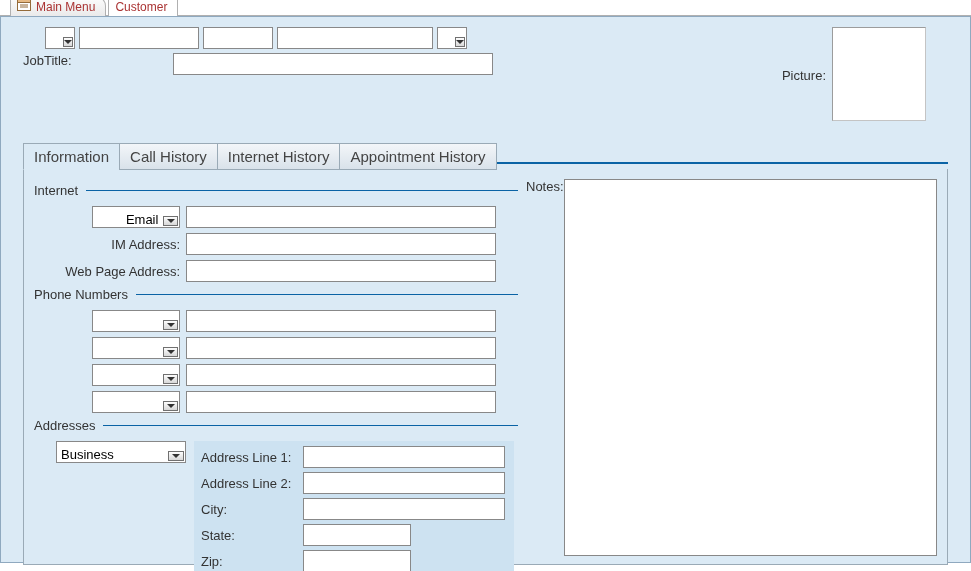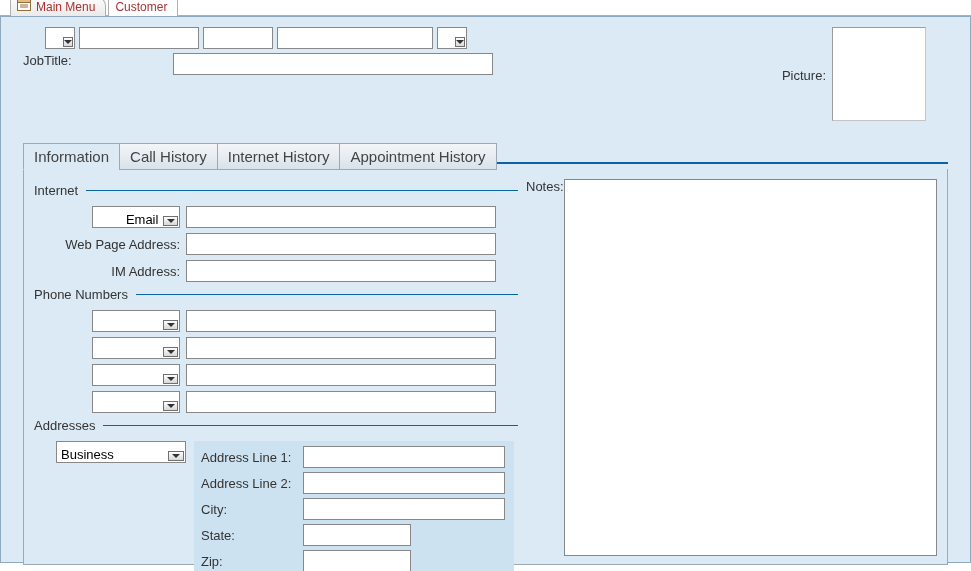--- a/index.html
+++ b/index.html
@@ -335,25 +335,25 @@
               <div class="arrow-btn">
                   <svg viewBox="0 0 8 8">
                     <path d="M0 2 L4 6 L8 2 Z" fill="#333"></path>
                   </svg>
                 </div>
             </div>
           </div>
           <div class="field-col"><input class="textbox" value="" style=""></div>
         </div>
         <div class="row">
+          <div class="label-col right"><span>IM Address:</span></div>
+          <div class="field-col"><input class="textbox" value="" style=""></div>
+        </div>
+        <div class="row">
           <div class="label-col right"><span>Web Page Address:</span></div>
-          <div class="field-col"><input class="textbox" value="" style=""></div>
-        </div>
-        <div class="row">
-          <div class="label-col right"><span>IM Address:</span></div>
           <div class="field-col"><input class="textbox" value="" style=""></div>
         </div>
 
         <div class="group-title">
           <span>Phone Numbers</span>
           <span class="rule"></span>
         </div>
         <div class="row">
           <div class="label-col right">
             <div class="combo" style="width:88px;display:inline-flex">

